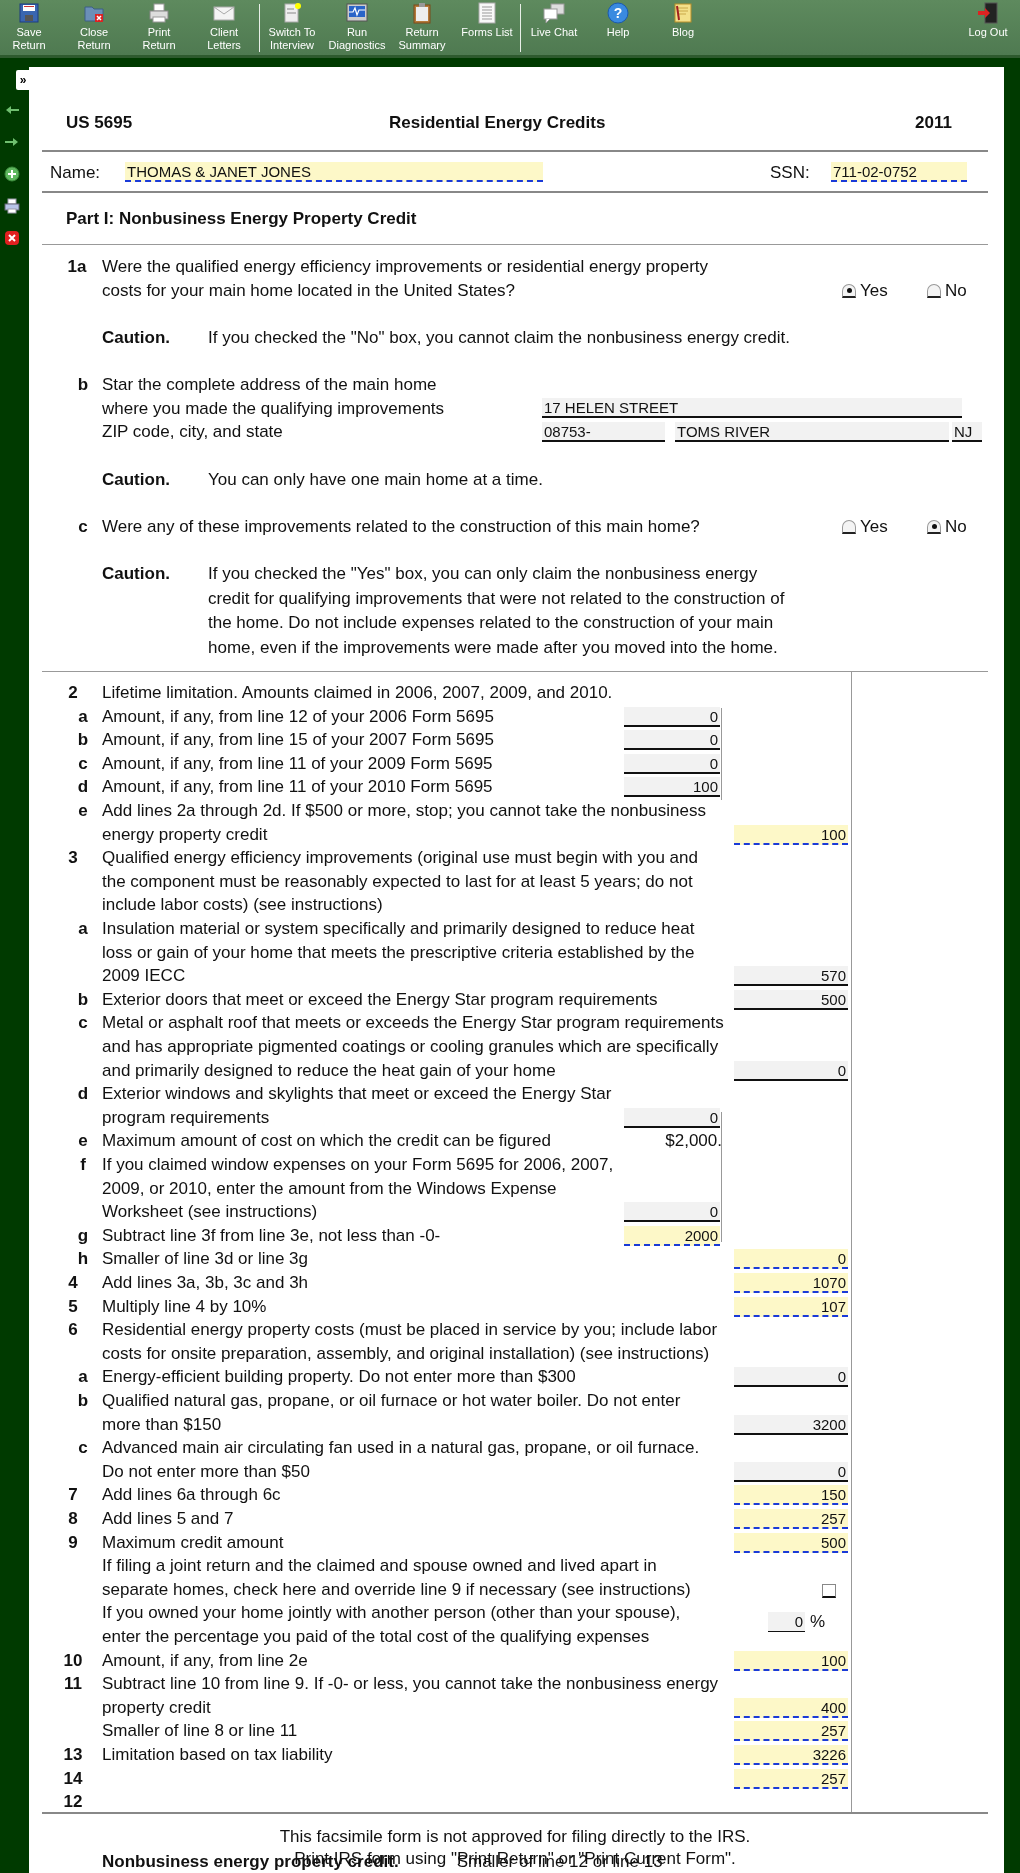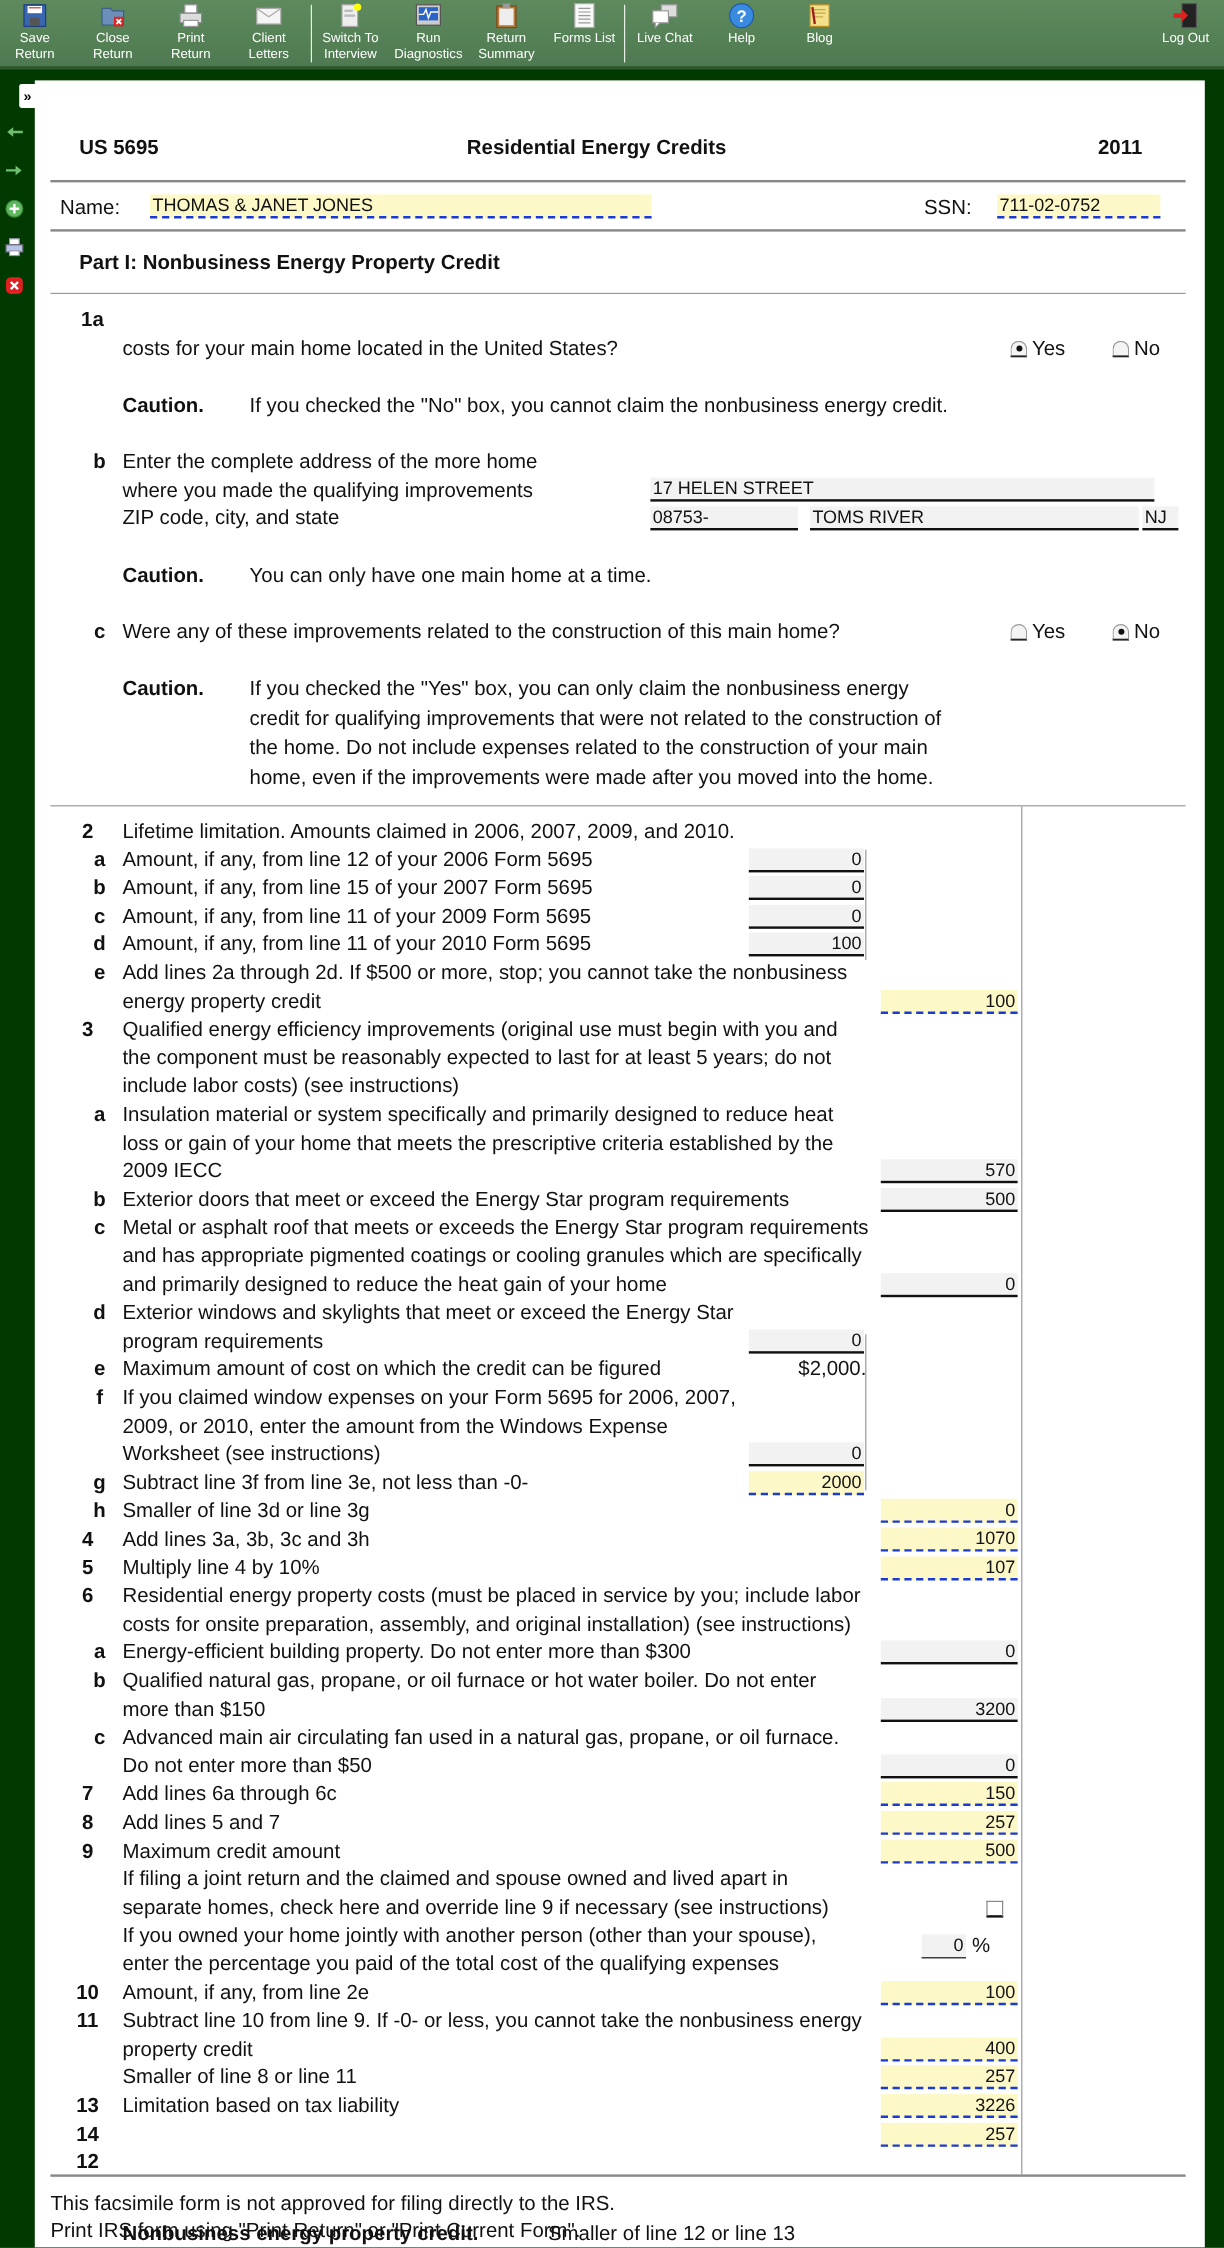--- a/index.html
+++ b/index.html
@@ -42,21 +42,21 @@
   .radio { position: absolute; display: flex; align-items: center; gap: 4px; font-size: 17px; cursor: pointer; }
   .radio .circ { width: 14px; height: 14px; border-radius: 50%; border: 1px solid #999;
     background: #f4f4f4; position: relative; border-bottom: 2px solid #222; border-radius: 50% 50% 0 0; }
   .radio .circ.on::after { content: ""; position: absolute; left: 4px; top: 3px; width: 5px; height: 5px;
     border-radius: 50%; background: #111; }
 
   .vline { position: absolute; width: 1px; background: #999; }
 
   .chk { position: absolute; width: 14px; height: 14px; border: 1px solid #888; border-bottom: 2px solid #111; background: #fff; }
 
-  .footer { position: absolute; left: 0; width: 946px; text-align: left; font-size: 17px; line-height: 22px; }
+  .footer { position: absolute; left: 0; width: 946px; text-align: center; font-size: 17px; line-height: 22px; }
 </style>
 </head>
 <body>
 
 <div class="toolbar">
   <div class="tb-btn" style="left:-3px">
     <svg class="ico" viewBox="0 0 22 22">
         <rect x="2" y="2" width="18" height="18" fill="#3a66b0" stroke="#1d3d80"></rect>
         <rect x="5" y="3" width="12" height="6" fill="#fff"></rect>
         <rect x="7" y="13" width="8" height="6" fill="#555"></rect>
@@ -186,35 +186,35 @@
   <div class="txt" style="left:8px; top:94px; font-size:17px">Name:</div>
   <div class="field f-calc f-text" style="left:83px; top:95px; width:418px">THOMAS &amp; JANET JONES</div>
   <div class="txt" style="left:728px; top:94px">SSN:</div>
   <div class="field f-calc f-text" style="left:789px; top:95px; width:136px">711-02-0752</div>
   <div class="rule" style="top:124px"></div>
 
   <div class="txt bold" style="left:24px; top:140px">Part I:  Nonbusiness Energy Property Credit</div>
   <div class="rule thin" style="top:177px"></div>
 
   <div class="line-num bold" style="left:20px; top:188px; width:30px; line-height:23.6px">1a</div>
-  <div class="txt" style="left:60px; top:188px"><br><span>costs for your main home located in the United States?</span></div>
+  <div class="txt" style="left:60px; top:188px"><span>Were the qualified energy efficiency improvements or residential energy property</span><br><span>costs for your main home located in the United States?</span></div>
   <div class="radio" style="left:800px; top:214px">
         <span class="circ on"></span>
         <span>Yes</span>
       </div>
   <div class="radio" style="left:885px; top:214px">
         <span class="circ"></span>
         <span>No</span>
       </div>
 
   <div class="txt caution" style="left:60px; top:259px">Caution.</div>
   <div class="txt" style="left:166px; top:259px">If you checked the  "No"  box,  you cannot claim the nonbusiness energy credit.</div>
 
   <div class="line-num bold" style="left:28px; top:306px; line-height:23.6px">b</div>
-  <div class="txt" style="left:60px; top:306px"><span>Enter the complete address of the more home</span><br><span>where you made the qualifying improvements</span><br><span>ZIP code,  city,  and state</span></div>
+  <div class="txt" style="left:60px; top:306px"><span>Star the complete address of the main home</span><br><span>where you made the qualifying improvements</span><br><span>ZIP code,  city,  and state</span></div>
   <div class="field f-input f-text" style="left:500px; top:331px; width:420px">17 HELEN STREET</div>
   <div class="field f-input f-text" style="left:500px; top:355px; width:123px">08753-</div>
   <div class="field f-input f-text" style="left:633px; top:355px; width:274px">TOMS RIVER</div>
   <div class="field f-input f-text" style="left:910px; top:355px; width:30px">NJ</div>
 
   <div class="txt caution" style="left:60px; top:401px">Caution.</div>
   <div class="txt" style="left:166px; top:401px">You can only have one main home at a time.</div>
 
   <div class="line-num bold" style="left:28px; top:448px; line-height:23.6px">c</div>
   <div class="txt" style="left:60px; top:448px">Were any of these improvements related to the construction of this main home?</div>

